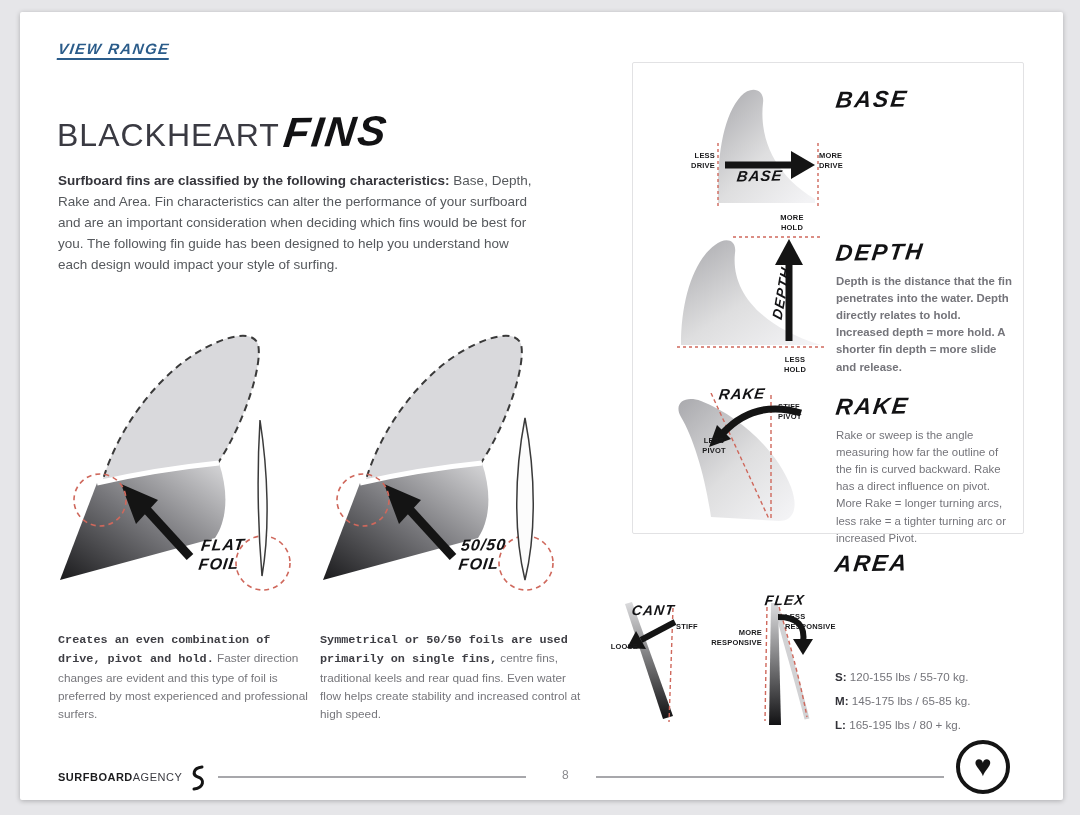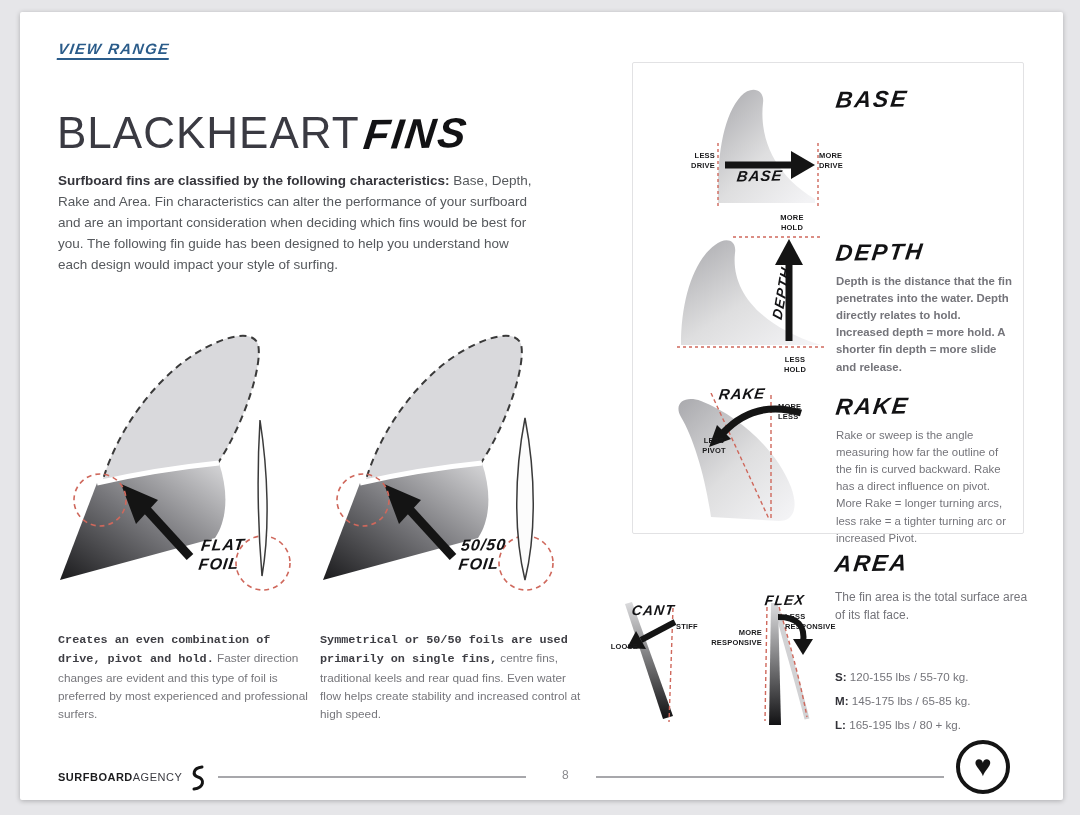--- a/index.html
+++ b/index.html
@@ -3,21 +3,21 @@
 <meta charset="utf-8">
 <style>
   html,body{margin:0;padding:0;width:1080px;height:815px;background:#e6e6e9;overflow:hidden;
     font-family:"Liberation Sans",sans-serif;}
   .page{position:absolute;left:20px;top:12px;width:1043px;height:788px;background:#ffffff;
     box-shadow:0 1px 5px rgba(0,0,0,.25);border-radius:2px;}
   .abs{position:absolute;}
   
   .link{font-size:15px;font-weight:700;font-style:italic;letter-spacing:1.5px;color:#2b5c8a;
     border-bottom:2px solid #2b5c8a;padding-bottom:1px;display:inline-block;transform:skewX(-8deg);cursor:pointer;}
-  .title-main{font-size:44px;font-weight:400;color:#3a3a42;letter-spacing:1px;}
+  .title-main{font-size:32px;font-weight:400;color:#3a3a42;letter-spacing:1px;}
   .brush{display:inline-block;font-style:italic;font-weight:700;color:#121214;transform:skewX(-8deg) rotate(-1deg);letter-spacing:1px;}
   .title-accent{font-size:42px;letter-spacing:2px;}
   .intro{font-size:13.5px;line-height:1.56;color:#55585c;}
   .intro b{color:#35353b;}
   .caption{font-size:11.8px;line-height:1.55;color:#76767b;}
   .caption b{color:#3e3e44;font-family:Liberation Mono, monospace;}
   .sec-head{font-size:23px;letter-spacing:2px;}
   .sec-body{font-size:11.4px;line-height:1.5;color:#74747a;width:180px;}
   .lbl{font-size:7.5px;font-weight:700;line-height:1.3;color:#19191b;letter-spacing:.2px;}
   .tag{font-size:15px;}
@@ -148,28 +148,27 @@
             <stop offset="0.55" stop-color="#dededf"></stop>
             <stop offset="1" stop-color="#f3f3f5"></stop>
       </linearGradient>
         </defs>
       <path d="M 30 24 C 22 10 34 2 50 8 C 90 24 126 58 140 94 C 148 116 142 128 128 128 L 60 124 C 54 82 42 44 30 24 Z" fill="url(#fg3)"></path>
       <line x1="120" y1="2" x2="120" y2="128" stroke="#cf685c" stroke-width="1.4" stroke-dasharray="4 3"></line>
       <line x1="60" y1="0" x2="118" y2="126" stroke="#cf685c" stroke-width="1.4" stroke-dasharray="4 3"></line>
       <path d="M 150 20 Q 104 6 72 40" stroke="#141414" stroke-width="7" fill="none"></path>
       <polygon points="58,54 80,46 66,32" fill="#141414"></polygon>
     </svg>
-    <span class="abs lbl" style="left:145px;top:339px;width:34px;">MORE LESS</span>
+    <span class="abs lbl" style="left:145px;top:339px;width:34px;">STIFF PIVOT</span>
     <span class="abs lbl" style="left:64px;top:373px;width:34px;text-align:center;">LESS PIVOT</span>
     <span class="abs brush sec-head" style="left:203px;top:330px;">RAKE</span>
     <p class="abs sec-body" style="left:203px;top:364px;margin:0;">Rake or sweep is the angle measuring how far the outline of the fin is curved backward. Rake has a direct influence on pivot. More Rake = longer turning arcs, less rake = a tighter turning arc or increased Pivot.</p>
   </div>
 
   <span class="abs brush sec-head" style="left:815px;top:538px;">AREA</span>
-  <p class="abs area-body" style="left:815px;top:576px;width:200px;margin:0;">The fin area is the total surface area of its flat face.</p>
   <div class="abs" style="left:815px;top:658px;width:210px;">
     <div class="size-line"><b>S:</b> <span>120-155 lbs / 55-70 kg.</span></div>
     <div class="size-line"><b>M:</b> <span>145-175 lbs / 65-85 kg.</span></div>
     <div class="size-line"><b>L:</b> <span>165-195 lbs / 80 + kg.</span></div>
   </div>
 
   <svg class="abs" style="left:595px;top:580px;" viewBox="0 0 100 155" width="100" height="155">
     <defs>
         <linearGradient id="ng1" x1="0" y1="0" x2="0" y2="1">
       <stop offset="0" stop-color="#dcdcde"></stop>

